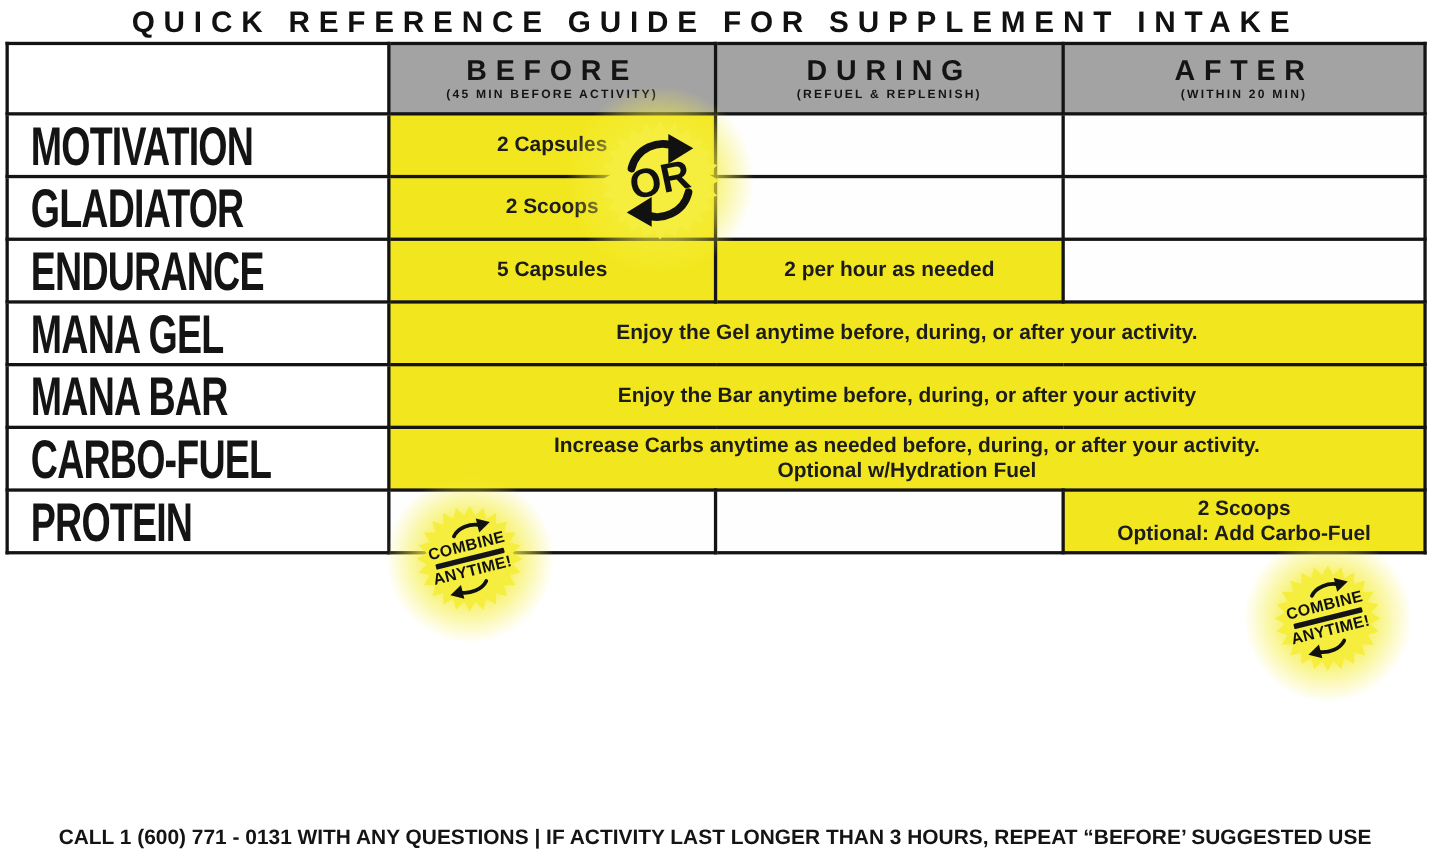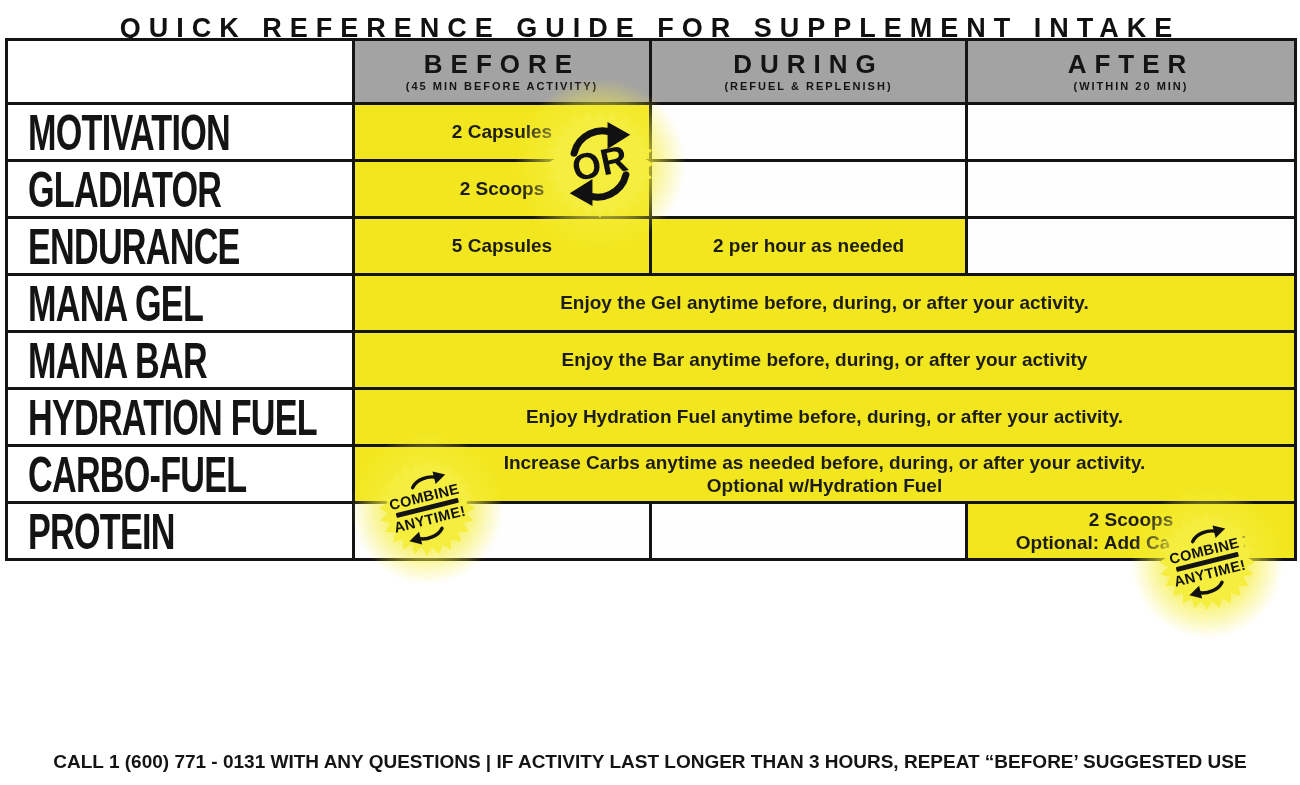--- a/index.html
+++ b/index.html
@@ -4,21 +4,21 @@
 <style>
   html,body{margin:0;padding:0;}
   body{
     width:1300px;height:785px;background:#ffffff;
     font-family:"Liberation Sans", sans-serif;
     position:relative;overflow:hidden;color:#141414;
   }
   .page{position:absolute;inset:0;}
 
   .title{
-    position:absolute;top:1px;left:0;right:0;margin:12px;
+    position:absolute;top:1px;left:0;right:0;margin:4px;
     text-align:center;font-size:27px;font-weight:bold;
     letter-spacing:8px;color:#111;white-space:nowrap;
   }
 
   table.grid{
     position:absolute;left:5px;top:38px;width:1289px;
     border-collapse:collapse;table-layout:fixed;
     background:#ffffff;
   }
   col.c0{width:347px;} col.c1{width:297px;} col.c2{width:316px;} col.c3{width:329px;}
@@ -128,24 +128,20 @@
       </tr>
       <tr>
         <td class="row-label"><span class="lbl">MANA GEL</span></td>
         <td class="cell hl" colspan="3">Enjoy the Gel anytime before, during, or after your activity.</td>
       </tr>
       <tr>
         <td class="row-label"><span class="lbl">MANA BAR</span></td>
         <td class="cell hl" colspan="3">Enjoy the Bar anytime before, during, or after your activity</td>
       </tr>
       <tr>
-        <td class="row-label"><span class="lbl">HYDRATION FUEL</span></td>
-        <td class="cell hl" colspan="3">Enjoy Hydration Fuel anytime before, during, or after your activity.</td>
-      </tr>
-      <tr>
         <td class="row-label"><span class="lbl">CARBO-FUEL</span></td>
         <td class="cell hl" colspan="3">Increase Carbs anytime as needed before, during, or after your activity.
 Optional w/Hydration Fuel</td>
       </tr>
       <tr>
         <td class="row-label"><span class="lbl">PROTEIN</span></td>
         <td class="cell"></td>
         <td class="cell"></td>
         <td class="cell hl">2 Scoops
 Optional: Add Carbo-Fuel</td>

